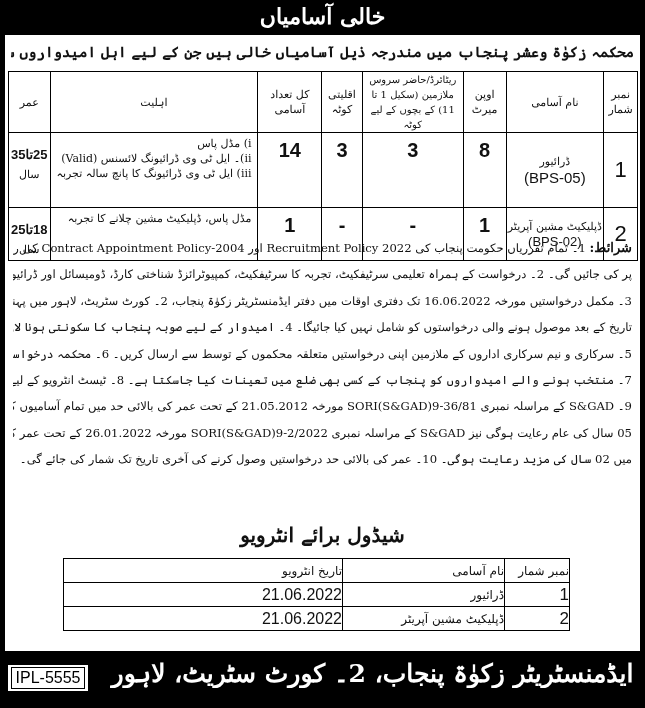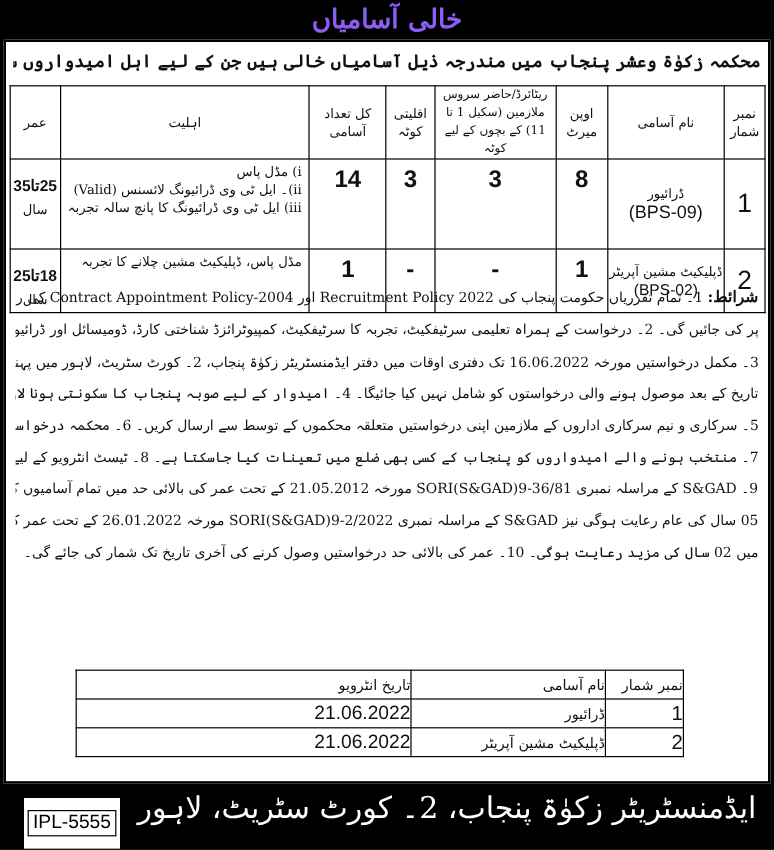--- a/index.html
+++ b/index.html
@@ -1,19 +1,19 @@
 <!DOCTYPE html>
 <html><head>
 <meta charset="utf-8">
 <style>
   * { box-sizing: border-box; margin: 0; padding: 0; }
   html, body { width: 645px; height: 708px; background: #000; overflow: hidden; }
   body { font-family: "DejaVu Sans", sans-serif; color: #111; position: relative; }
   .header-band { position: absolute; left: 0; top: 0; width: 645px; height: 32px; background: #000; display: flex; align-items: center; justify-content: center; }
-  .header-title { color: #8b5cf6; font-family: "DejaVu Serif", serif; font-size: 22px; font-weight: bold; direction: rtl; }
+  .header-title { color: #ffffff; font-family: "DejaVu Serif", serif; font-size: 22px; font-weight: bold; direction: rtl; }
   .body-panel { position: absolute; left: 3px; top: 33px; width: 639px; height: 620px; background: #fff; border: 2px solid #000; }
   .intro { position: absolute; top: 2px; right: 6px; left: 6px; direction: rtl; font-family: "DejaVu Serif", serif; font-size: 14.5px; font-weight: bold; line-height: 30px; text-align: right; white-space: nowrap; overflow: hidden; }
   table.posts { position: absolute; left: 3px; top: 36px; width: 630px; border-collapse: collapse; direction: rtl; }
   table.posts td, table.posts th { border: 1.5px solid #000; text-align: center; vertical-align: middle; font-family: "DejaVu Serif", serif; font-size: 11px; }
   table.posts th { height: 44px; font-weight: normal; line-height: 15px; }
   table.posts .num { font-family: "Liberation Sans", sans-serif; font-size: 20px; font-weight: bold; vertical-align: top; padding-top: 6px; }
   table.posts .sr { font-family: "Liberation Sans", sans-serif; font-size: 22px; }
   .post-name { font-size: 11px; line-height: 14px; }
   .post-bps { font-family: "Liberation Sans", sans-serif; font-size: 15px; }
   .elig { text-align: right !important; padding: 3px 6px; font-size: 10.5px; line-height: 15px; vertical-align: top !important; margin-left: 28px; }
@@ -22,23 +22,23 @@
   .age .age-range { font-family: "Liberation Sans", sans-serif; font-size: 13px; font-weight: bold; margin-top: 12px; }
   .conditions { position: absolute; left: 8px; right: 8px; top: 200px; direction: rtl; text-align: right; font-family: "DejaVu Serif", serif; font-size: 11.6px; line-height: 26.4px; }
   .conditions p { white-space: nowrap; overflow: hidden; }
   .cond-head { font-size: 13px; font-weight: bold; }
   .schedule-title { position: absolute; top: 488px; left: 0; width: 100%; text-align: center; direction: rtl; font-family: "DejaVu Serif", serif; font-size: 20px; font-weight: bold; }
   table.sched { position: absolute; left: 58px; top: 523px; width: 507px; border-collapse: collapse; direction: rtl; }
   table.sched td, table.sched th { border: 1.5px solid #000; height: 24px; text-align: right; font-family: "DejaVu Serif", serif; font-size: 12px; font-weight: normal; }
   table.sched .date { font-family: "Liberation Sans", sans-serif; font-size: 16px; }
   table.sched .sr { font-family: "Liberation Sans", sans-serif; font-size: 17px; }
   .footer-band { position: absolute; left: 0; top: 655px; width: 645px; height: 53px; background: #000; }
-  .ref-box { position: absolute; left: 8px; top: 10px; width: 80px; height: 42px; border: 1.5px solid #fff; background: #fff; color: #000; font-family: "Liberation Sans", sans-serif; font-size: 16px; display: flex; align-items: center; justify-content: center; margin-left: 12px; }
+  .ref-box { position: absolute; left: 8px; top: 10px; width: 80px; height: 26px; border: 1.5px solid #fff; background: #fff; color: #000; font-family: "Liberation Sans", sans-serif; font-size: 16px; display: flex; align-items: center; justify-content: center; }
   .ref-box-inner { border: 1px solid #000; padding: 1px 4px; }
-  .footer-address { position: absolute; right: 10px; top: 4px; left: 110px; color: #fff; direction: rtl; text-align: center; font-family: "DejaVu Serif", serif; font-size: 25px; font-weight: normal; white-space: nowrap; overflow: hidden; }
+  .footer-address { position: absolute; right: 10px; top: 4px; left: 110px; color: #fff; direction: rtl; text-align: center; font-family: "DejaVu Serif", serif; font-size: 25px; font-weight: bold; white-space: nowrap; overflow: hidden; }
 </style>
 </head>
 <body>
 
 <div class="header-band">
   <div class="header-title">خالی آسامیاں</div>
 </div>
 
 <div class="body-panel">
   <div class="intro">محکمہ زکوٰۃ وعشر پنجاب میں مندرجہ ذیل آسامیاں خالی ہیں جن کے لیے اہل امیدواروں سے درخواستیں مطلوب ہیں۔</div>
@@ -52,21 +52,21 @@
       <th style="width:110px; font-size:10px">ریٹائرڈ/حاضر سروس ملازمین (سکیل 1 تا 11) کے بچوں کے لیے کوٹہ</th>
       <th style="width:42px">اقلیتی کوٹہ</th>
       <th style="width:68px">کل تعداد آسامی</th>
       <th style="width:183px">اہلیت</th>
       <th style="width:42px">عمر</th>
     </tr>
     <tr style="height:75px">
       <td class="sr">1</td>
       <td>
         <div class="post-name">ڈرائیور</div>
-        <div class="post-bps">(BPS-09)</div>
+        <div class="post-bps">(BPS-05)</div>
       </td>
       <td class="num">8</td>
       <td class="num">3</td>
       <td class="num">3</td>
       <td class="num">14</td>
       <td class="elig">
         <div>i) مڈل پاس</div>
         <div>ii)۔ ایل ٹی وی ڈرائیونگ لائسنس (Valid)</div>
         <div>iii) ایل ٹی وی ڈرائیونگ کا پانچ سالہ تجربہ</div>
       </td>
@@ -101,20 +101,21 @@
     <p>پر کی جائیں گی۔ 2۔ درخواست کے ہمراہ تعلیمی سرٹیفکیٹ، تجربہ کا سرٹیفکیٹ، کمپیوٹرائزڈ شناختی کارڈ، ڈومیسائل اور ڈرائیور کے لیے (LTV) لائسنس کی مصدقہ نقول منسلک ہوں۔</p>
     <p>3۔ مکمل درخواستیں مورخہ 16.06.2022 تک دفتری اوقات میں دفتر ایڈمنسٹریٹر زکوٰۃ پنجاب، 2۔ کورٹ سٹریٹ، لاہور میں پہنچ جانی چاہئیں۔ نامکمل اور مقررہ</p>
     <p>تاریخ کے بعد موصول ہونے والی درخواستوں کو شامل نہیں کیا جائیگا۔ 4۔ امیدوار کے لیے صوبہ پنجاب کا سکونتی ہونا لازمی ہے۔</p>
     <p>5۔ سرکاری و نیم سرکاری اداروں کے ملازمین اپنی درخواستیں متعلقہ محکموں کے توسط سے ارسال کریں۔ 6۔ محکمہ درخواستوں کو مسترد یا منظور کرنے کا مجاز ہوگا۔</p>
     <p>7۔ منتخب ہونے والے امیدواروں کو پنجاب کے کسی بھی ضلع میں تعینات کیا جاسکتا ہے۔ 8۔ ٹیسٹ انٹرویو کے لیے آنے والے حضرات کو کوئی TA/DA نہیں دیا جائے گا۔</p>
     <p>9۔ S&amp;GAD کے مراسلہ نمبری SORI(S&amp;GAD)9-36/81 مورخہ 21.05.2012 کے تحت عمر کی بالائی حد میں تمام آسامیوں کے لئے</p>
     <p>05 سال کی عام رعایت ہوگی نیز S&amp;GAD کے مراسلہ نمبری SORI(S&amp;GAD)9-2/2022 مورخہ 26.01.2022 کے تحت عمر کی بالائی حد</p>
     <p>میں 02 سال کی مزید رعایت ہوگی۔ 10۔ عمر کی بالائی حد درخواستیں وصول کرنے کی آخری تاریخ تک شمار کی جائے گی۔</p>
   </div>
 
+  <div class="schedule-title">شیڈول برائے انٹرویو</div>
 
   <table class="sched">
     <tbody>
         <tr>
       <th style="width:65px">نمبر شمار</th>
       <th style="width:162px">نام آسامی</th>
       <th>تاریخ انٹرویو</th>
     </tr>
     <tr>
       <td class="sr">1</td>

